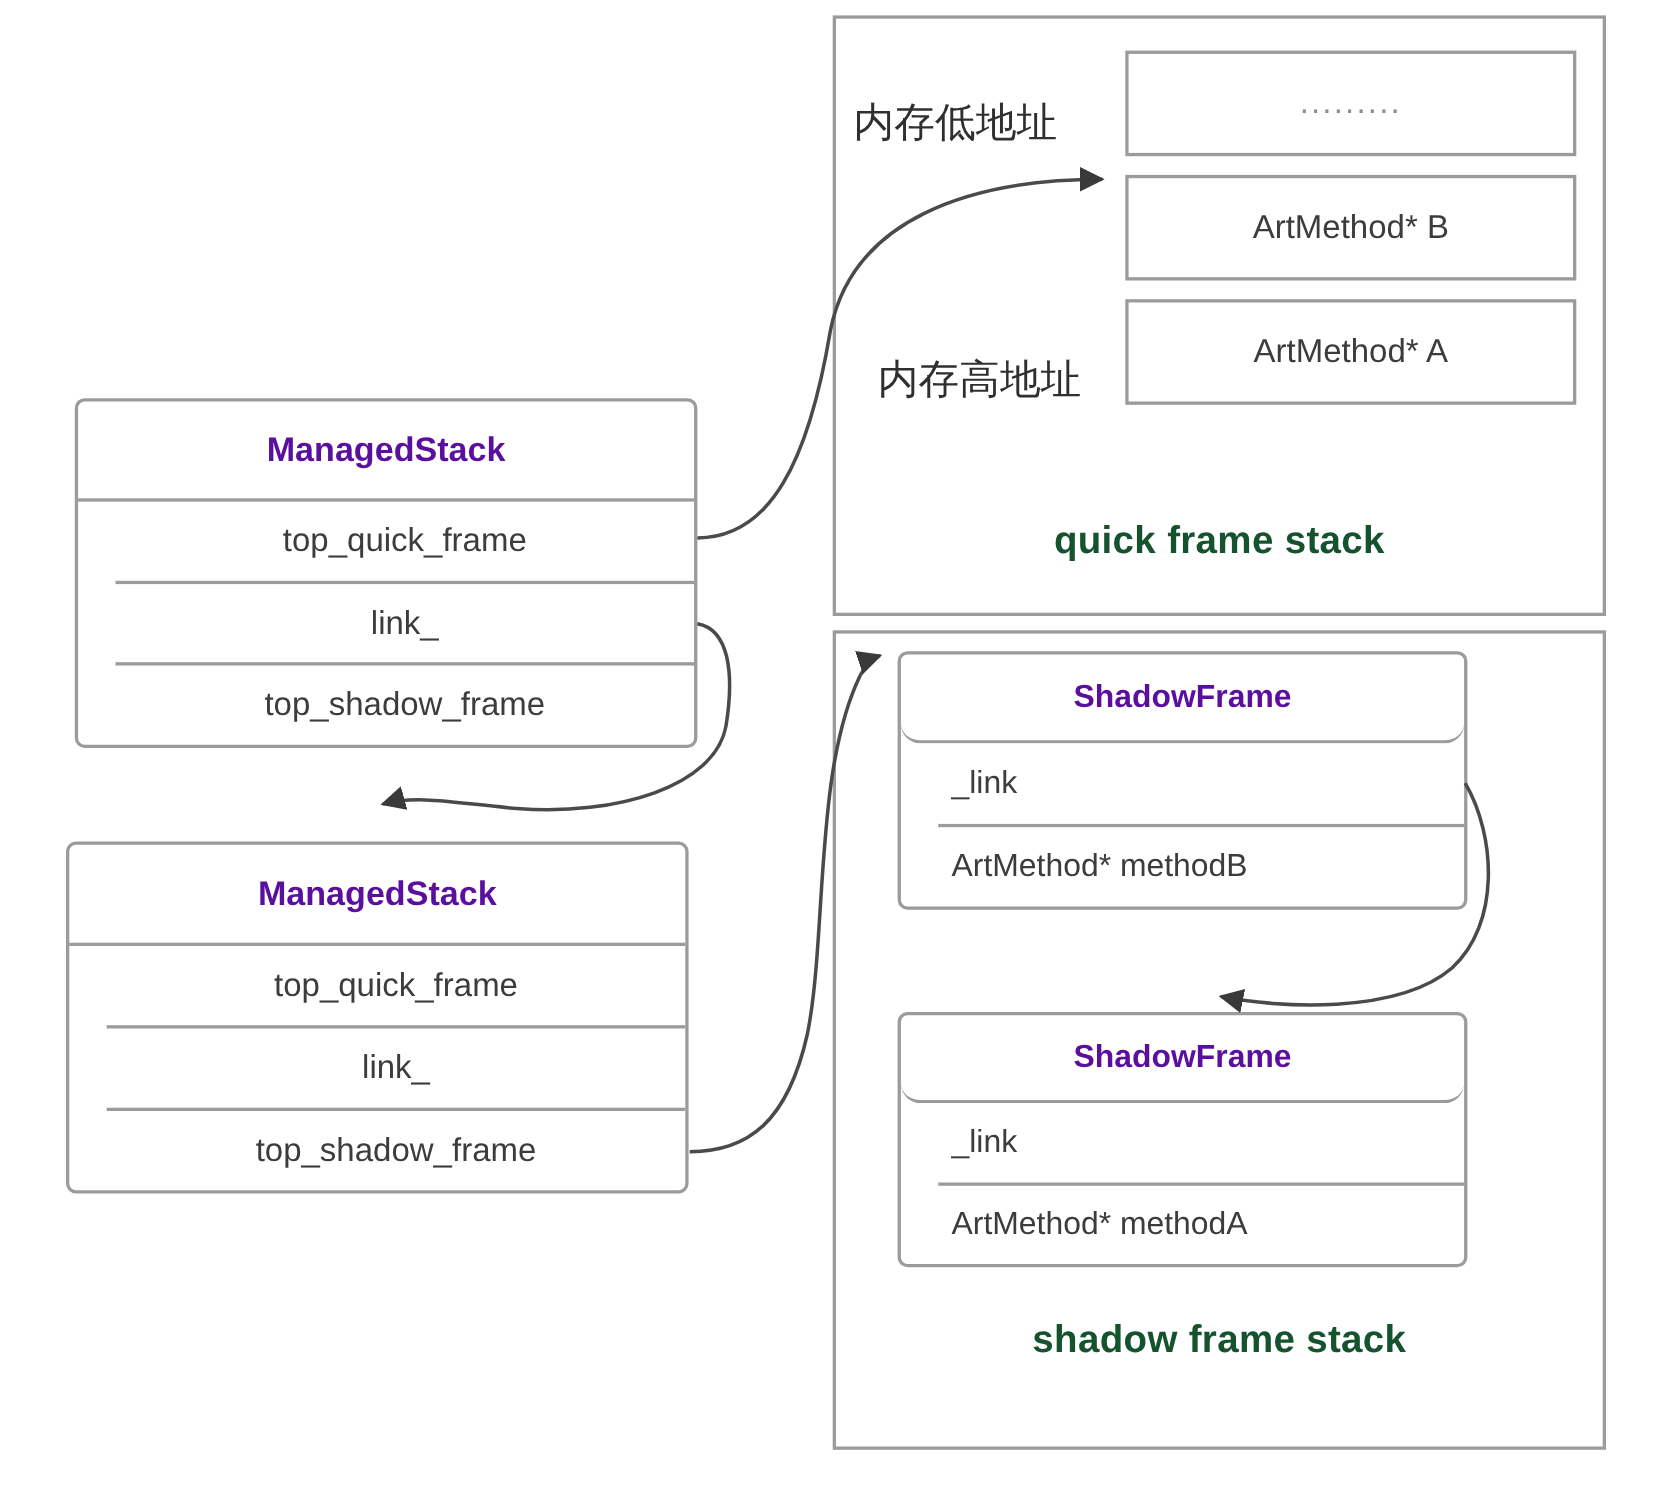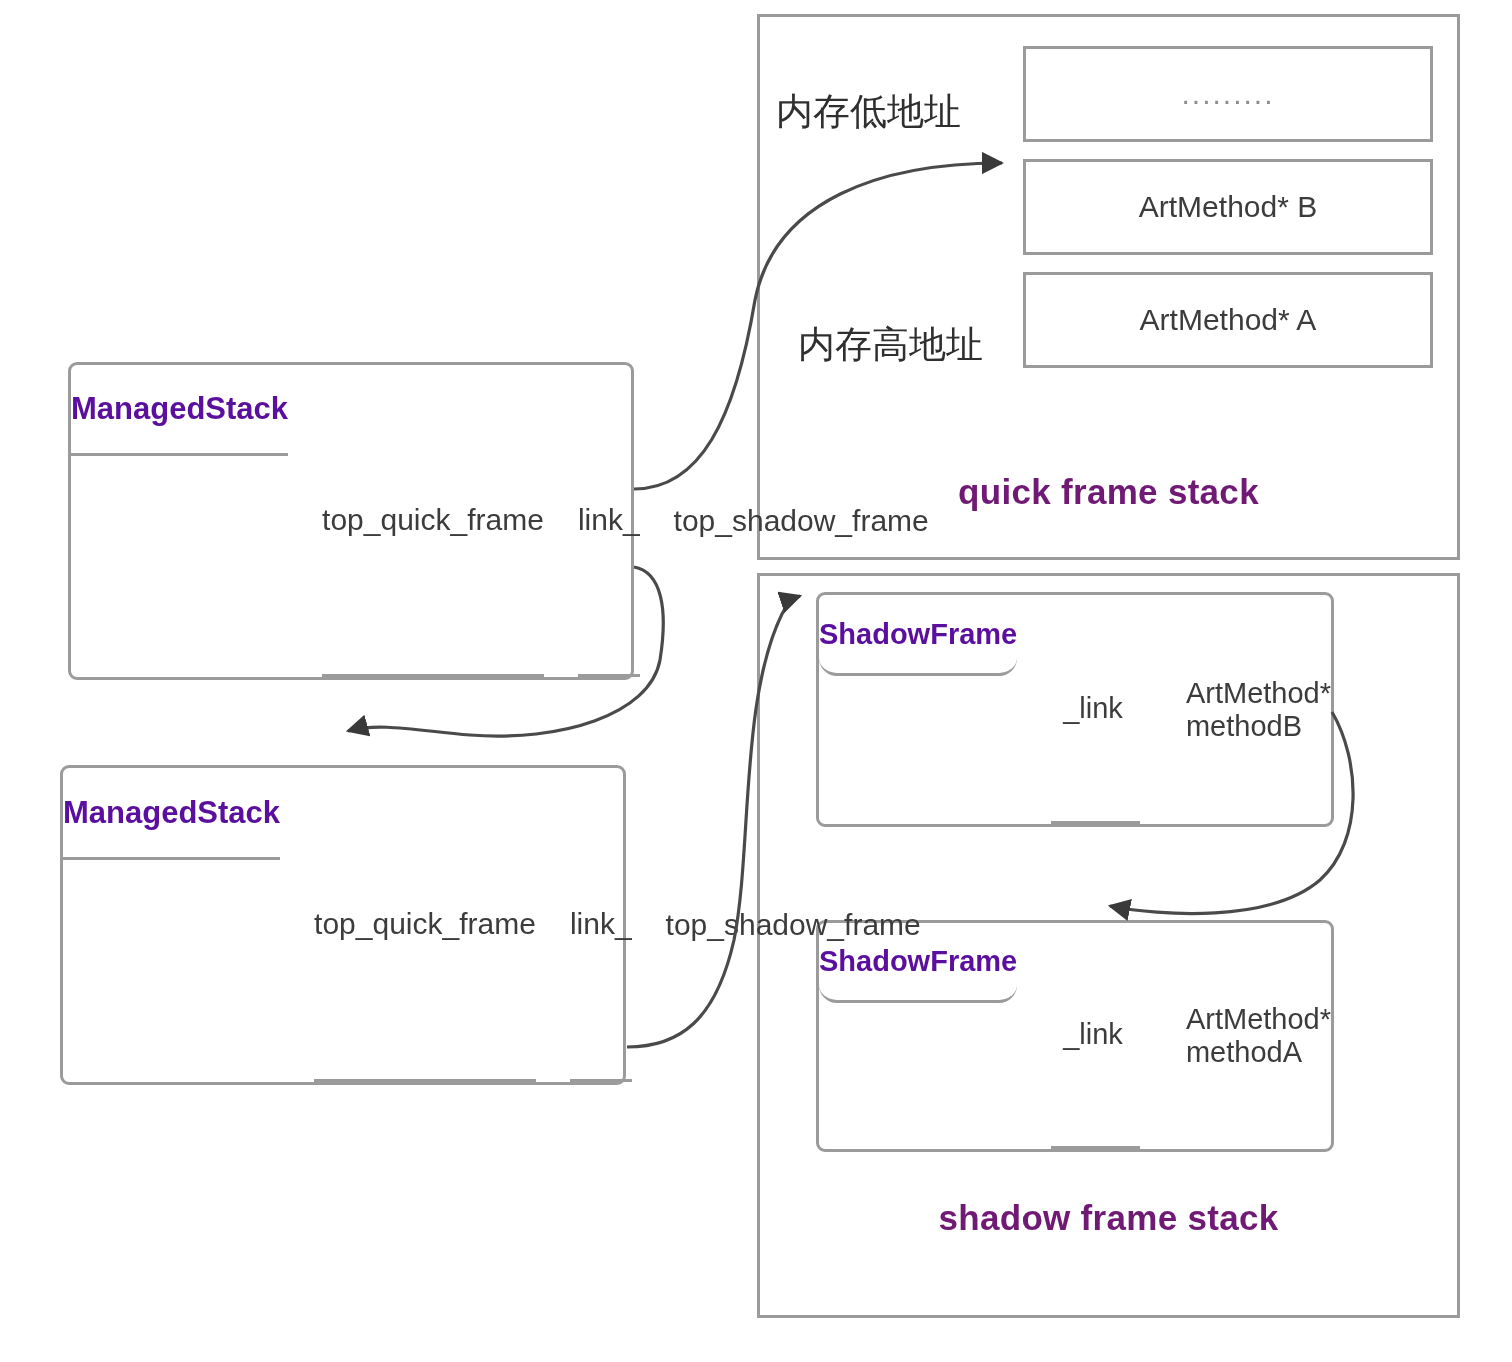--- a/index.html
+++ b/index.html
@@ -33,32 +33,33 @@
     border: 3px solid #9b9b9b;
     background: #ffffff;
     box-sizing: border-box;
   }
   .container-caption {
     position: absolute;
     width: 100%;
     text-align: center;
     font-weight: bold;
     font-size: 35px;
-    color: #701a75;
+    color: #14532d;
     letter-spacing: 0.3px;
   }
 
   
   .struct {
     position: absolute;
     border: 3px solid #9b9b9b;
     border-radius: 9px;
     background: #ffffff;
     box-sizing: border-box;
     display: flex;
+    flex-direction: column;
   }
   .struct-title {
     flex: 0 0 auto;
     display: flex;
     align-items: center;
     justify-content: center;
     font-weight: bold;
     color: #5b0f9e;
     border-bottom: 3px solid #9b9b9b;
   }

